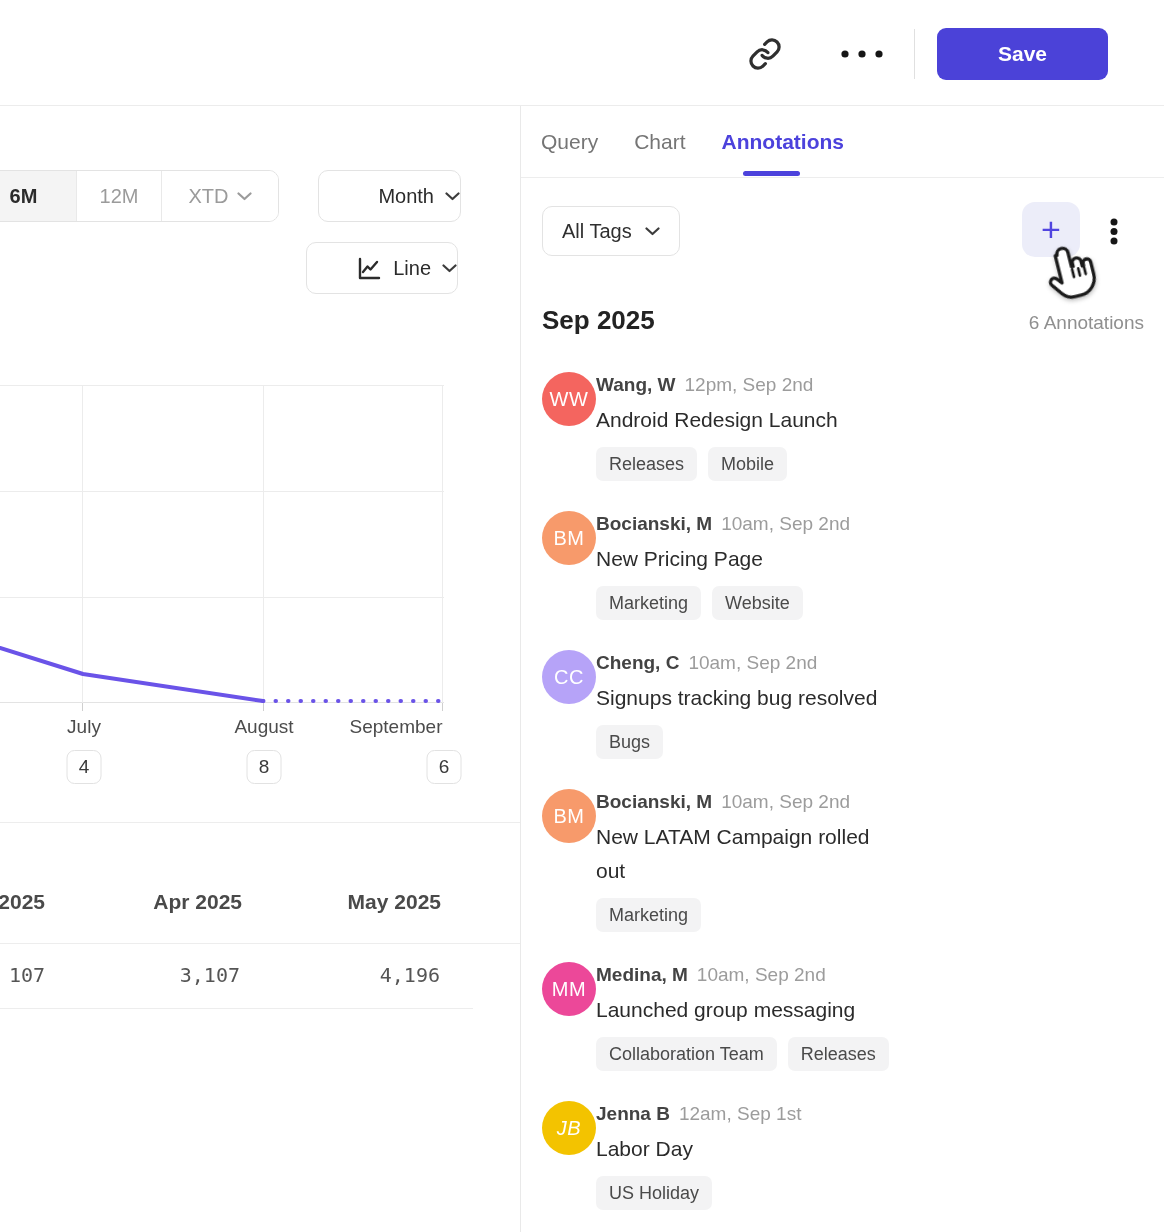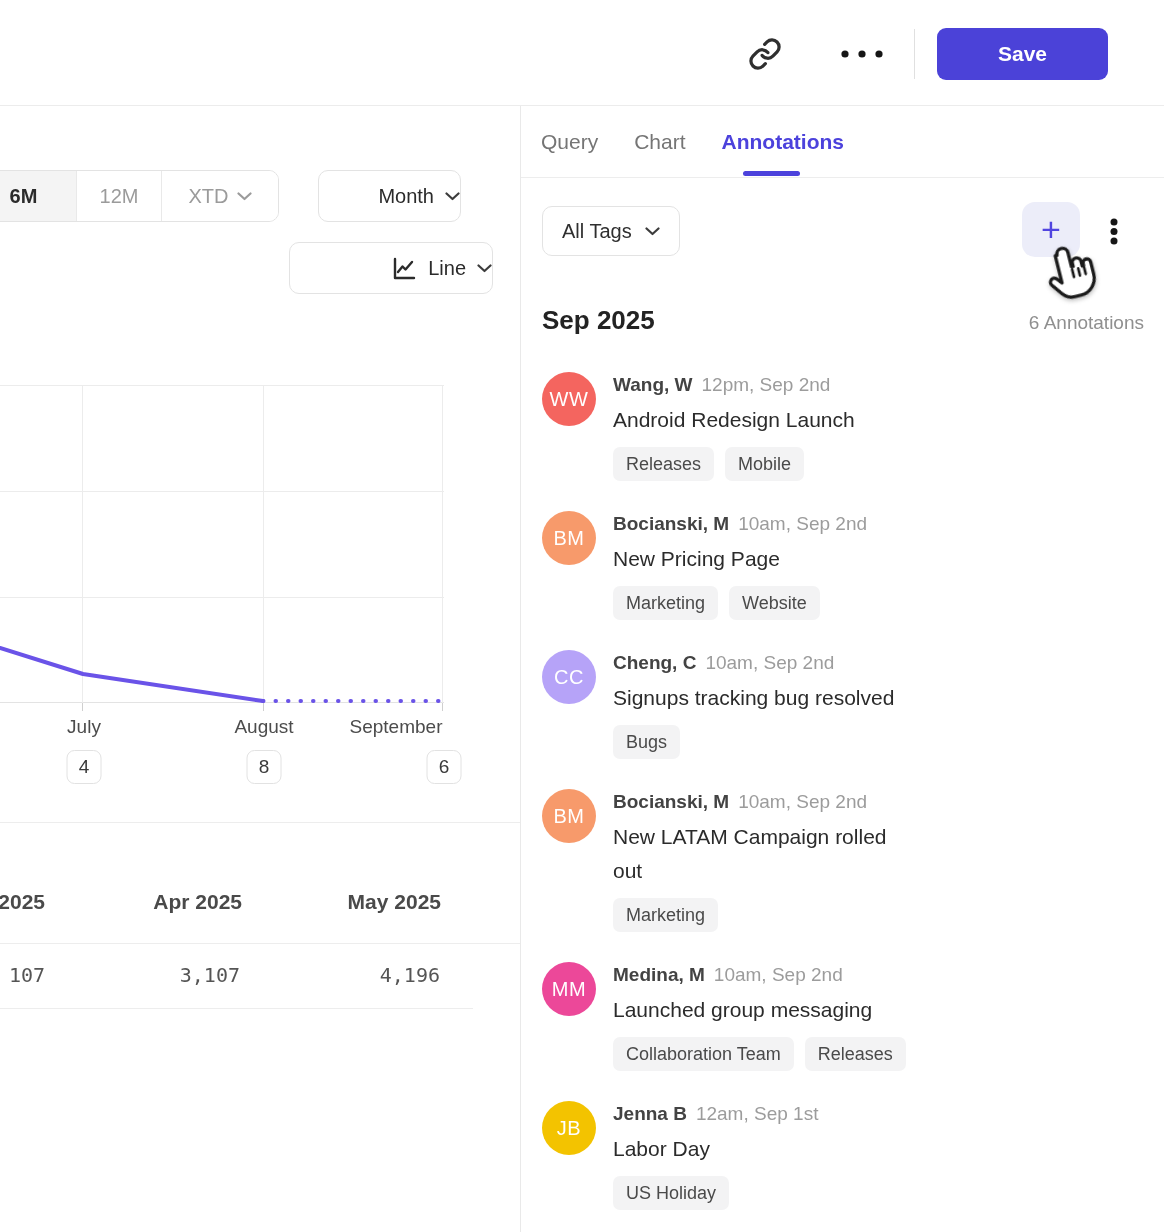--- a/index.html
+++ b/index.html
@@ -32,21 +32,21 @@
                border:1px solid #e3e3e3; border-radius:10px; overflow:hidden; background:#fff; }
   .seg { display:flex; align-items:center; justify-content:center; gap:8px;
          font-size:20px; color:#9b9b9b; background:#fff; border:none; border-left:1px solid #e9e9e9;
          font-family:inherit; cursor:pointer; }
   .seg:first-child { border-left:none; }
   .seg.active { background:#f4f4f4; color:#2b2b2b; font-weight:600; }
   .pill-btn { position:absolute; height:52px; display:flex; align-items:center; justify-content:flex-end;
               gap:11px; border:1px solid #e3e3e3; border-radius:10px; background:#fff;
               font-size:20px; color:#2b2b2b; font-family:inherit; cursor:pointer; }
   .month-btn { left:318px; top:170px; width:143px; }
-  .line-btn  { left:289px; top:242px; width:204px; }
+  .line-btn  { left:306px; top:242px; width:152px; }
   
   .chart-svg { position:absolute; left:0; top:385px; }
   .x-label { position:absolute; top:716px; transform:translateX(-50%); font-size:19px; color:#4c4c4c; }
   .count-badge { position:absolute; top:750px; transform:translateX(-50%); min-width:35px; height:34px;
                  display:flex; align-items:center; justify-content:center; padding:0 7px;
                  border:1px solid #e2e2e2; border-radius:8px; background:#fff;
                  font-size:19px; color:#3a3a3a; cursor:pointer; }
   
   .t-line { position:absolute; height:1px; background:#ededed; }
   .t-head { position:absolute; top:890px; width:220px; text-align:right;
@@ -61,21 +61,21 @@
               border-radius:13px; background:#ecedf9; color:#5145e0; font-size:34px; font-weight:400;
               line-height:55px; font-family:inherit; cursor:pointer; }
   .kebab-btn { position:absolute; left:1100px; top:213px; width:28px; height:38px; }
   .cursor { position:absolute; left:1046px; top:243px; width:50px; z-index:5;
             transform:rotate(-14deg); filter:drop-shadow(0 2px 2px rgba(0,0,0,.25)); pointer-events:none; }
   .section-row { position:absolute; left:542px; top:305px; width:602px;
                  display:flex; justify-content:space-between; align-items:baseline; }
   .section-title { font-size:26px; font-weight:700; color:#232323;text-align:center; }
   .section-count { font-size:19px; color:#8f8f8f; }
   .ann-list { position:absolute; left:542px; top:372px; width:602px; }
-  .ann-item { display:flex; gap:17px; margin-bottom:30px; cursor:pointer; }
+  .ann-item { display:flex; margin-bottom:30px; cursor:pointer; }
   .avatar { width:54px; height:54px; border-radius:50%; flex:0 0 54px;
             display:flex; align-items:center; justify-content:center;
             color:#fff; font-size:20px; letter-spacing:.5px; }
   .ann-content { padding-top:1px; }
   .ann-meta { display:flex; align-items:baseline; gap:9px; line-height:24px; }
   .ann-name { font-size:19px; font-weight:700; color:#434343; }
   .ann-time { font-size:19px; color:#9c9c9c; }
   .ann-title { font-size:21px; color:#2b2b2b; line-height:34px; margin-top:6px; max-width:296px; }
   .ann-tags { display:flex; gap:11px; margin-top:10px; }
   .chip { background:#f3f3f4; border-radius:7px; padding:8px 13px; font-size:18px;
@@ -281,21 +281,21 @@
         </div>
         <div class="ann-title">Launched group messaging</div>
         <div class="ann-tags">
           <span class="chip">Collaboration Team</span>
           <span class="chip">Releases</span>
         </div>
       </div>
     </div>
 
     <div class="ann-item">
-      <div class="avatar" style="background: rgb(243, 195, 0);">JB</div>
+      <div class="avatar" style="background: rgb(243, 195, 0); font-style: italic;">JB</div>
       <div class="ann-content">
         <div class="ann-meta">
           <span class="ann-name">Jenna B</span>
           <span class="ann-time">12am, Sep 1st</span>
         </div>
         <div class="ann-title">Labor Day</div>
         <div class="ann-tags">
           <span class="chip">US Holiday</span>
         </div>
       </div>

